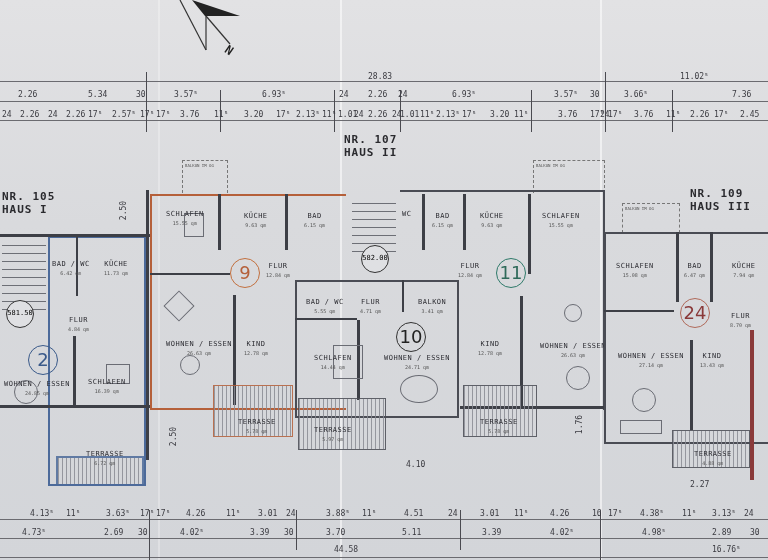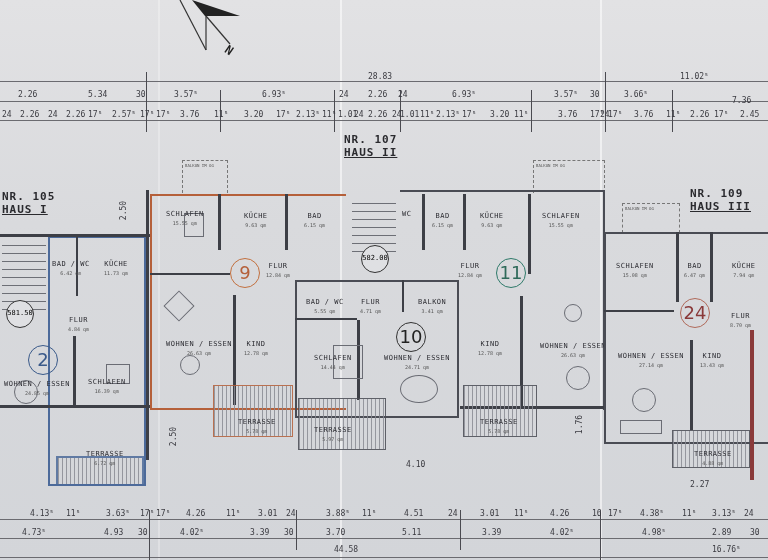--- a/index.html
+++ b/index.html
@@ -3,21 +3,21 @@
 <meta charset="utf-8">
 <style>
   html,body{margin:0;padding:0;}
   body{width:768px;height:560px;overflow:hidden;background:#d8d9dc;font-family:"DejaVu Sans Mono",monospace;position:relative;}
   .sheet{position:absolute;left:0;top:0;width:768px;height:560px;background:linear-gradient(180deg,#e2e2e4 0%,#d9dadd 40%,#d3d5d9 100%);}
   .fold{position:absolute;top:0;width:2px;height:560px;background:rgba(255,255,255,0.55);}
   .dimline{position:absolute;height:1px;background:#6b6b70;}
   .tick{position:absolute;width:1px;background:#4a4a50;}
   .dim{position:absolute;font-size:8px;color:#3a3a40;white-space:nowrap;line-height:9px;}
   .haus{position:absolute;font-size:11px;color:#2a2a2e;font-weight:bold;letter-spacing:1px;line-height:13px;}
-  .haus .u{text-decoration:underline;}
+  .haus .u{}
   .room{position:absolute;text-align:center;font-size:7px;color:#2c2c32;line-height:9px;white-space:nowrap;}
   .room .nm{display:block;letter-spacing:0.5px;}
   .room .ar{display:block;font-size:5px;color:#555;}
   .wall{position:absolute;background:#3d3f46;}
   .wallt{position:absolute;border:2px solid #4a4c54;box-sizing:border-box;}
   .apt{position:absolute;box-sizing:border-box;}
   .unitnum{position:absolute;border-radius:50%;text-align:center;font-family:"DejaVu Sans",sans-serif;font-size:18px;line-height:28px;width:28px;height:28px;}
   .terr{position:absolute;background:repeating-linear-gradient(90deg,#8a8c94 0 1px,transparent 1px 4px);opacity:0.85;box-sizing:border-box;}
   .elev{position:absolute;width:26px;height:26px;border:1.5px solid #333;border-radius:50%;font-size:7px;text-align:center;line-height:24px;background:#dfe0e3;}
   .stairs{position:absolute;background:repeating-linear-gradient(0deg,#6d6f76 0 1px,transparent 1px 8px);}
@@ -61,21 +61,21 @@
       <div class="dim" style="left: 136px; top: 90px;">30</div>
       <div class="dim" style="left: 174px; top: 90px;">3.57⁵</div>
       <div class="dim" style="left: 262px; top: 90px;">6.93⁵</div>
       <div class="dim" style="left: 339px; top: 90px;">24</div>
       <div class="dim" style="left: 368px; top: 90px;">2.26</div>
       <div class="dim" style="left: 398px; top: 90px;">24</div>
       <div class="dim" style="left: 452px; top: 90px;">6.93⁵</div>
       <div class="dim" style="left: 554px; top: 90px;">3.57⁵</div>
       <div class="dim" style="left: 590px; top: 90px;">30</div>
       <div class="dim" style="left: 624px; top: 90px;">3.66⁵</div>
-      <div class="dim" style="left: 732px; top: 96px;">7.36</div>
+      <div class="dim" style="left: 732px; top: 90px;">7.36</div>
     </div>
   <div id="toprow2">
       <div class="dim" style="left: 2px; top: 110px;">24</div>
       <div class="dim" style="left: 20px; top: 110px;">2.26</div>
       <div class="dim" style="left: 48px; top: 110px;">24</div>
       <div class="dim" style="left: 66px; top: 110px;">2.26</div>
       <div class="dim" style="left: 88px; top: 110px;">17⁵</div>
       <div class="dim" style="left: 112px; top: 110px;">2.57⁵</div>
       <div class="dim" style="left: 140px; top: 110px;">17⁵</div>
       <div class="dim" style="left: 156px; top: 110px;">17⁵</div>
@@ -132,21 +132,21 @@
       <div class="dim" style="left: 550px; top: 509px;">4.26</div>
       <div class="dim" style="left: 592px; top: 509px;">16</div>
       <div class="dim" style="left: 608px; top: 509px;">17⁵</div>
       <div class="dim" style="left: 640px; top: 509px;">4.38⁵</div>
       <div class="dim" style="left: 682px; top: 509px;">11⁵</div>
       <div class="dim" style="left: 712px; top: 509px;">3.13⁵</div>
       <div class="dim" style="left: 744px; top: 509px;">24</div>
     </div>
   <div id="botrow2">
       <div class="dim" style="left: 22px; top: 528px;">4.73⁵</div>
-      <div class="dim" style="left: 104px; top: 528px;">4.93</div>
+      <div class="dim" style="left: 104px; top: 528px;">2.69</div>
       <div class="dim" style="left: 138px; top: 528px;">30</div>
       <div class="dim" style="left: 180px; top: 528px;">4.02⁵</div>
       <div class="dim" style="left: 250px; top: 528px;">3.39</div>
       <div class="dim" style="left: 284px; top: 528px;">30</div>
       <div class="dim" style="left: 326px; top: 528px;">3.70</div>
       <div class="dim" style="left: 402px; top: 528px;">5.11</div>
       <div class="dim" style="left: 482px; top: 528px;">3.39</div>
       <div class="dim" style="left: 550px; top: 528px;">4.02⁵</div>
       <div class="dim" style="left: 642px; top: 528px;">4.98⁵</div>
       <div class="dim" style="left: 712px; top: 528px;">2.89</div>

